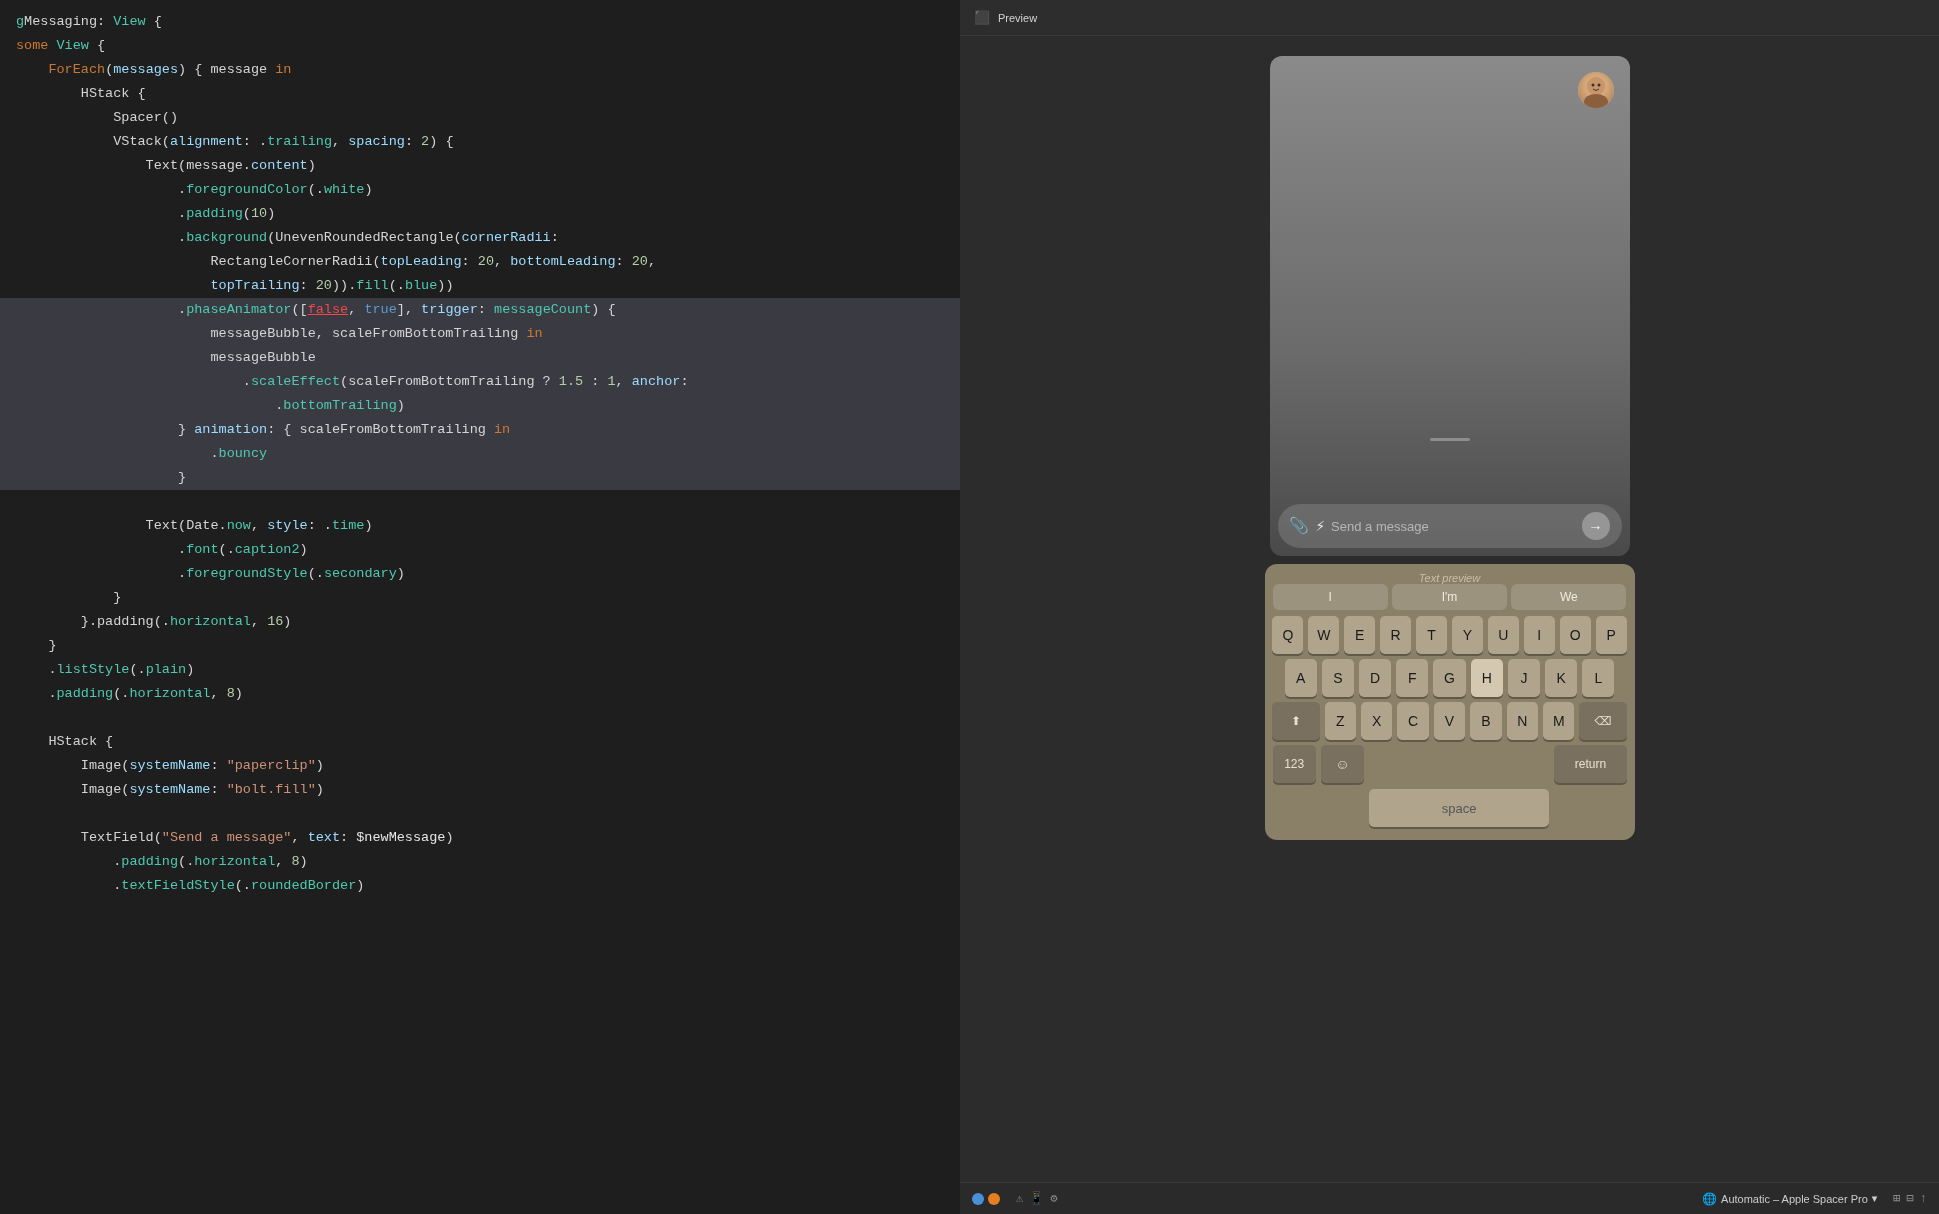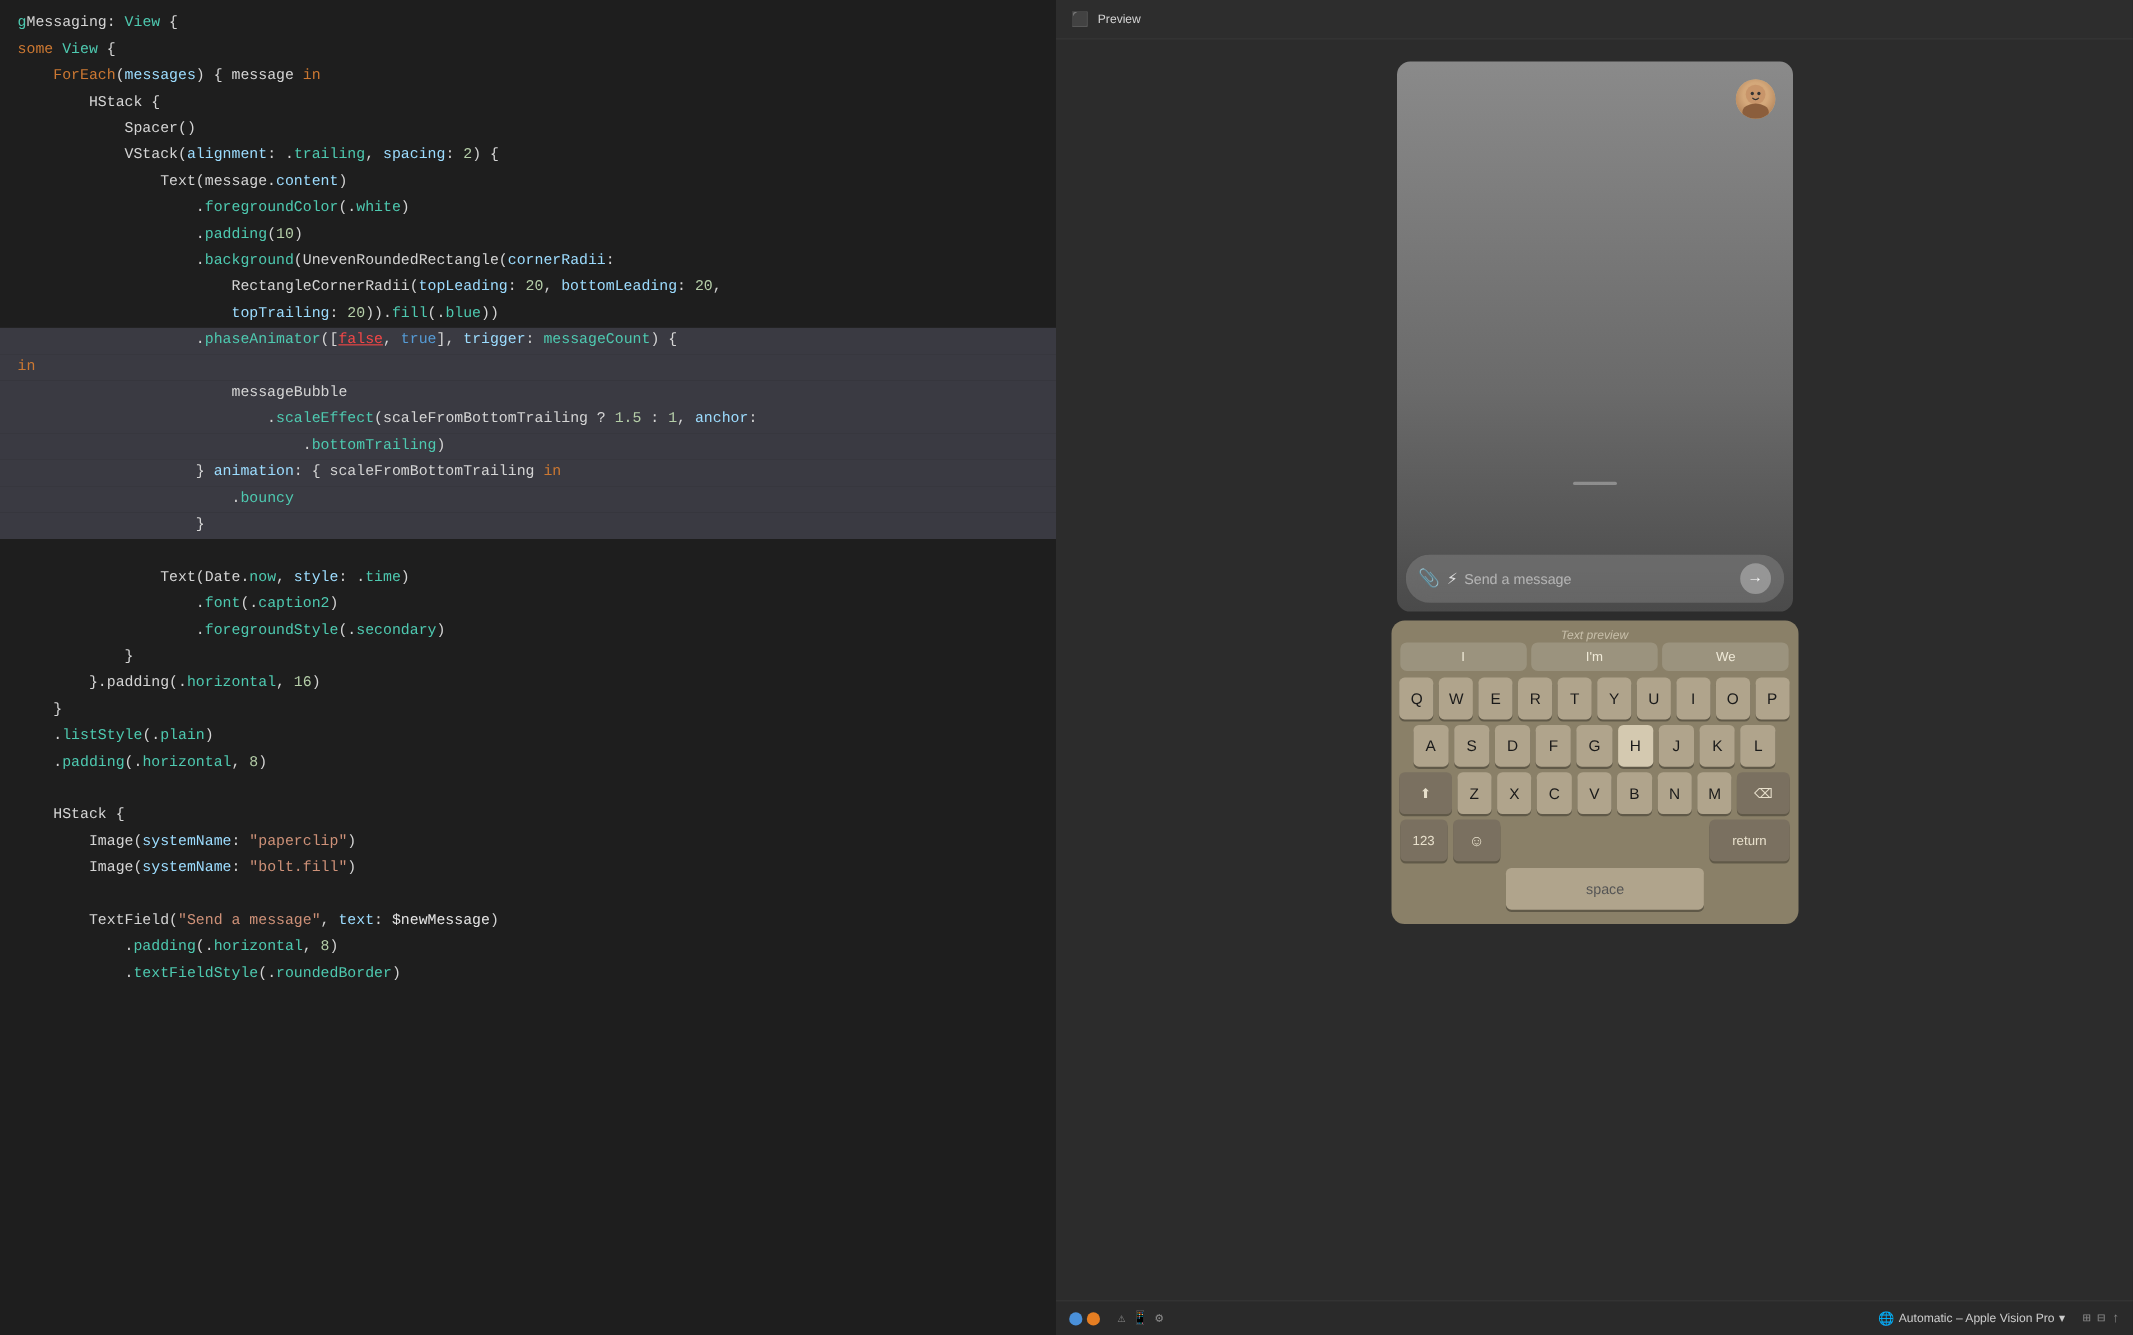--- a/index.html
+++ b/index.html
@@ -377,21 +377,21 @@
     </div>
 
     <div class="code-line">
       <span class="c-default">                        </span><span class="c-param">topTrailing</span><span class="c-default">: </span><span class="c-number">20</span><span class="c-default">)).</span><span class="c-teal">fill</span><span class="c-default">(.</span><span class="c-teal">blue</span><span class="c-default">))</span>
     </div>
 
     <div class="code-line highlight-line">
       <span class="c-default">                    .</span><span class="c-teal">phaseAnimator</span><span class="c-default">([</span><span class="c-red">false</span><span class="c-default">, </span><span class="c-blue">true</span><span class="c-default">], </span><span class="c-param">trigger</span><span class="c-default">: </span><span class="c-teal">messageCount</span><span class="c-default">) {</span>
     </div>
     <div class="code-line highlight-line">
-      <span class="c-keyword">in</span>
+      <span class="c-default">                        messageBubble, scaleFromBottomTrailing </span><span class="c-keyword">in</span>
     </div>
     <div class="code-line highlight-line">
       <span class="c-default">                        messageBubble</span>
     </div>
     <div class="code-line highlight-line">
       <span class="c-default">                            .</span><span class="c-teal">scaleEffect</span><span class="c-default">(scaleFromBottomTrailing ? </span><span class="c-number">1.5</span><span class="c-default"> : </span><span class="c-number">1</span><span class="c-default">, </span><span class="c-param">anchor</span><span class="c-default">:</span>
     </div>
     <div class="code-line highlight-line">
       <span class="c-default">                                .</span><span class="c-teal">bottomTrailing</span><span class="c-default">)</span>
     </div>
@@ -547,21 +547,21 @@
         <div class="status-dot blue"></div>
         <div class="status-dot orange"></div>
       </div>
       <div class="status-icons">
         <span class="status-icon-item">⚠</span>
         <span class="status-icon-item">📱</span>
         <span class="status-icon-item">⚙</span>
       </div>
       <div class="device-selector" style="margin-left: auto;">
         <span class="globe-icon-small">🌐</span>
-        <span>Automatic – Apple Vision Pro</span>
+        <span>Automatic – Apple Spacer Pro</span>
         <span>▾</span>
       </div>
       <div class="status-icons">
         <span class="status-icon-item">⊞</span>
         <span class="status-icon-item">⊟</span>
         <span class="status-icon-item">↑</span>
       </div>
     </div>
   </div>
 </div>

